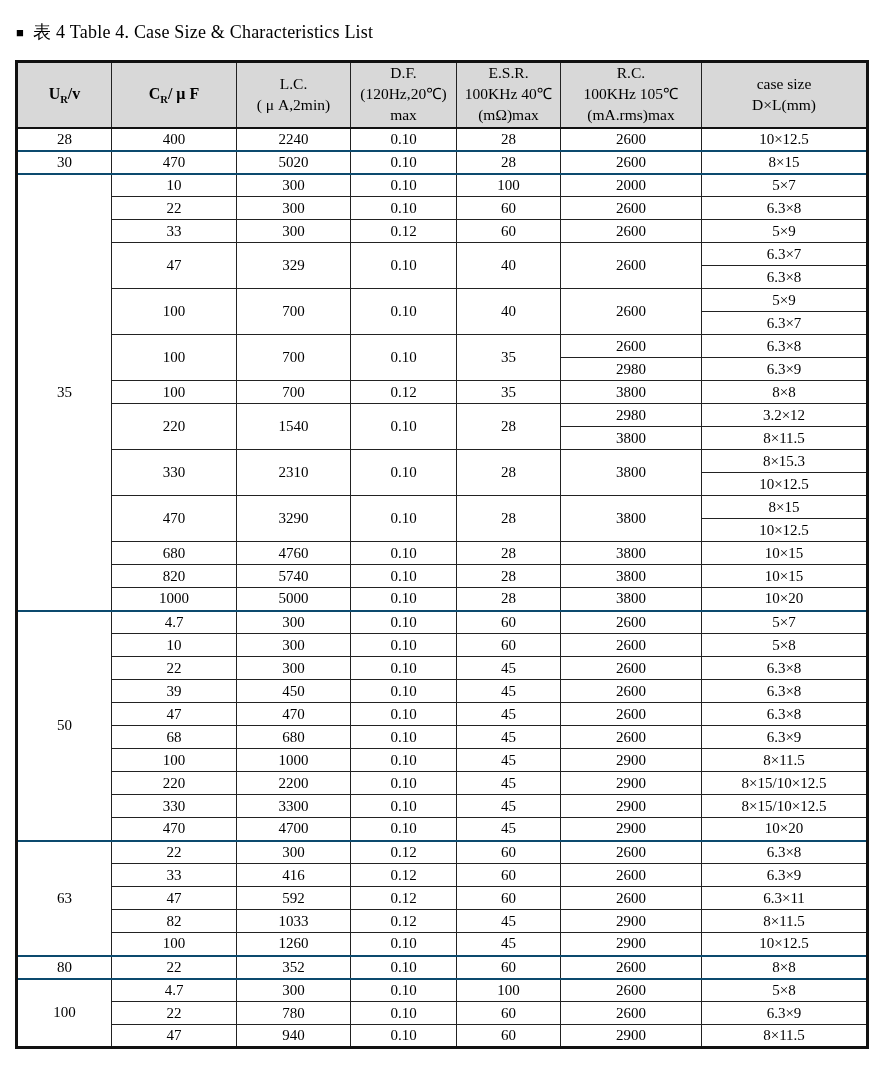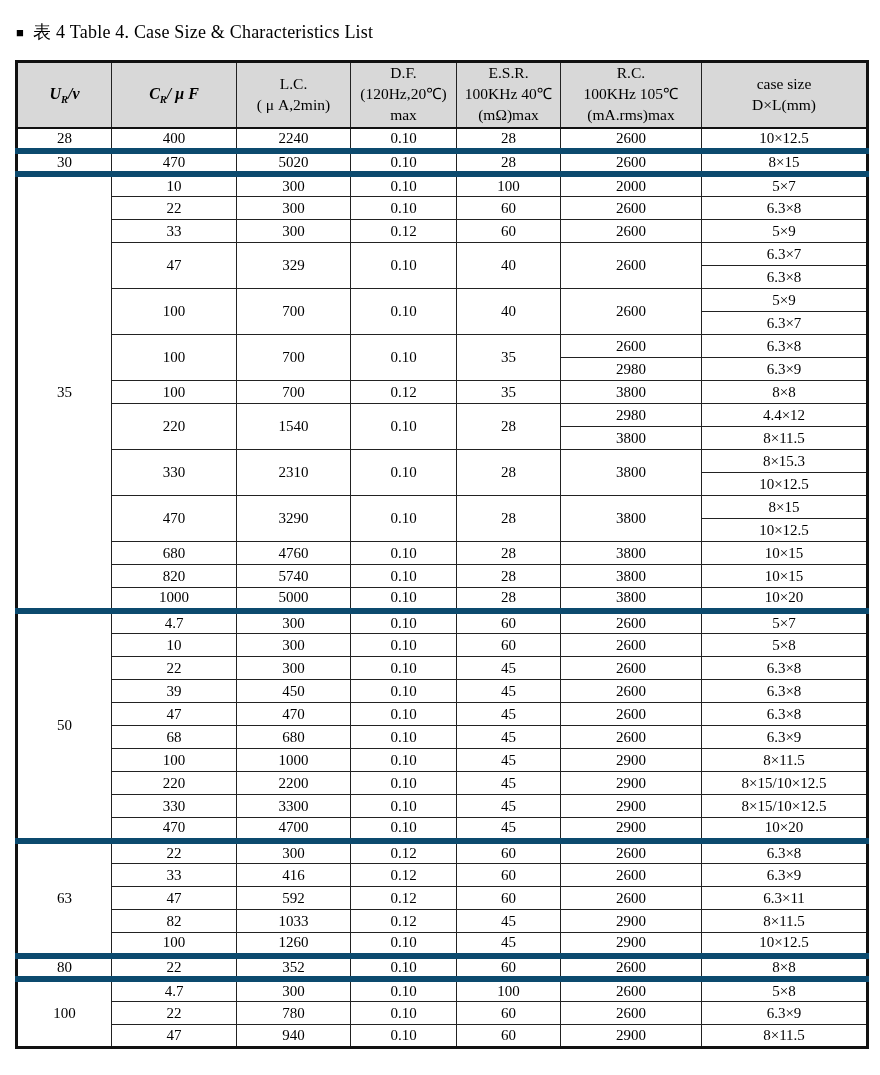--- a/index.html
+++ b/index.html
@@ -3,24 +3,24 @@
 <meta charset="utf-8">
 <style>
   html,body{margin:0;padding:0;background:#ffffff;}
   body{width:880px;height:1075px;font-family:"Liberation Serif", serif;color:#000;position:relative;}
   .title{position:absolute;left:16px;top:20px;display:flex;align-items:center;font-size:18px;letter-spacing:.2px;}
   .bullet{font-size:13px;margin-right:9px;line-height:1;}
   table{position:absolute;left:15px;top:60px;border-collapse:collapse;table-layout:fixed;width:851px;border:3px solid #111;}
   th,td{border:1px solid #222;text-align:center;vertical-align:middle;padding:0 2px;overflow:hidden;}
   thead tr{height:66px;}
   thead th{background:#d8d8d8;font-weight:normal;font-size:15.5px;line-height:1.35;border-bottom:2px solid #111;}
-  th.bold{font-weight:bold;font-size:16px;font-style:italic;}
+  th.bold{font-weight:bold;font-size:16px;}
   tbody tr{height:23px;}
   td{font-size:15px;}
-  tr.grp td{border-top:6px solid #0c4a6e;}
+  tr.grp td{border-top:2px solid #0c4a6e;}
   .subR{font-size:10.5px;font-weight:bold;vertical-align:-4px;}
 </style>
 </head>
 <body>
 
 <div class="title">
   <span class="bullet">■</span>
   <span>表 4 Table 4. Case Size &amp; Characteristics List</span>
 </div>
 
@@ -148,21 +148,21 @@
         <td>35</td>
         <td>3800</td>
         <td>8×8</td>
       </tr>
       <tr>
         <td rowspan="2">220</td>
         <td rowspan="2">1540</td>
         <td rowspan="2">0.10</td>
         <td rowspan="2">28</td>
         <td>2980</td>
-        <td>4.4×12</td>
+        <td>3.2×12</td>
       </tr>
       <tr>
         <td>3800</td>
         <td>8×11.5</td>
       </tr>
       <tr>
         <td rowspan="2">330</td>
         <td rowspan="2">2310</td>
         <td rowspan="2">0.10</td>
         <td rowspan="2">28</td>

